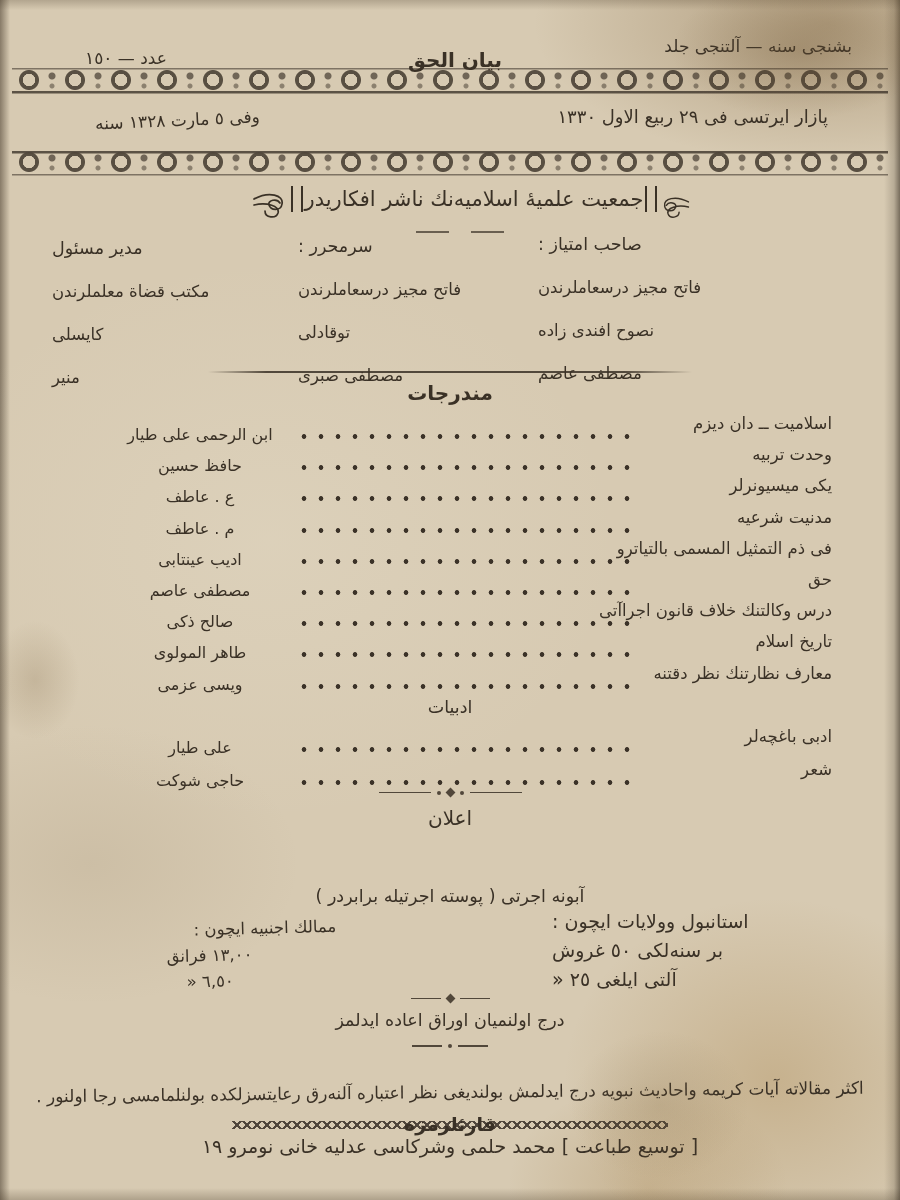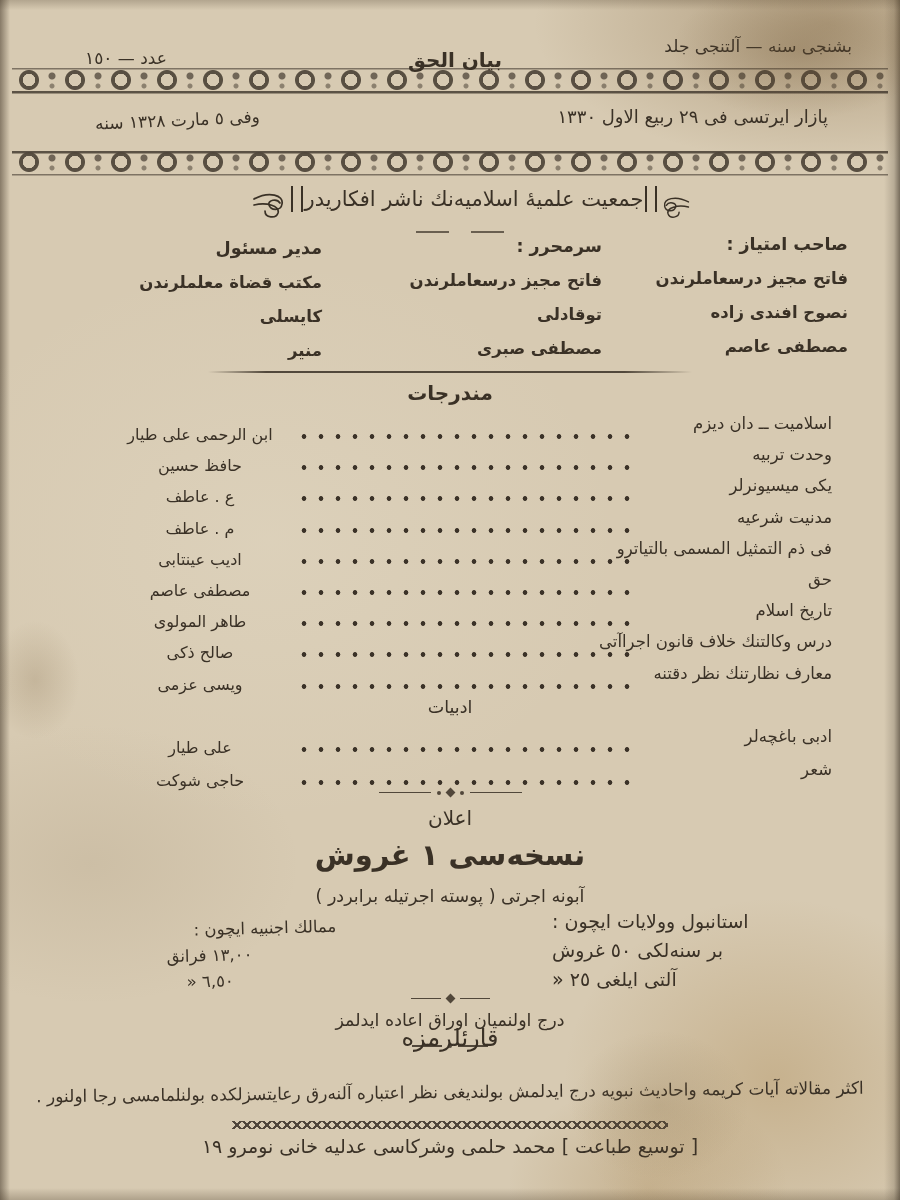--- a/index.html
+++ b/index.html
@@ -47,23 +47,23 @@
 
   .d-right { top:106px; right:72px; font-size:18px; }
   .d-left  { top:110px; left:95px;  font-size:17px; transform:rotate(-2.5deg); }
 
   .motto-row { top:184px; left:0; right:0; display:flex; justify-content:center; align-items:center; gap:0;padding-left:42px; }
   .motto-text { font-size:21px; padding:0 2px; }
   .dbar { display:inline-block; width:8px; height:26px; border-left:2.2px solid #3a3126; border-right:2.2px solid #3a3126; }
   .motto-rule { top:231px; left:416px; width:88px; height:2px;
     background:linear-gradient(90deg,#3a3126 0 38%, transparent 38% 62%, #3a3126 62% 100%); opacity:.7; }
 
-  .mast-col { text-align:right; font-size:16.5px;font-weight:bold; }
+  .mast-col { text-align:left; font-size:16.5px; }
   .mast-col .mhead { font-size:17.5px; margin-bottom:2px; }
-  .mast-col .mline { margin-top:15px; }
+  .mast-col .mline { margin-top:24px; }
   .m-owner   { top:234px; right:52px;  width:310px; }
   .m-editor  { top:236px; left:298px;  width:304px; }
   .m-manager { top:238px; left:52px;   width:270px; }
 
   .taper-rule { top:371px; left:208px; width:484px; height:2.4px;
     background:linear-gradient(90deg, rgba(58,49,38,0), rgba(58,49,38,.85) 12% 86%, rgba(58,49,38,0)); }
   .toc-head { top:381px; left:0; right:0; font-size:20px; font-weight:bold; }
 
   .toc { top:414px; left:60px; right:60px; }
   .toc-row { position:relative; height:31.2px; }
@@ -85,21 +85,21 @@
   .price-line  { top:838px; left:0; right:0; font-size:29px; font-weight:bold; }
   .subscription{ top:886px; left:0; right:0; font-size:17.5px; }
 
   .p-domestic { top:910px; right:68px; width:280px; font-size:19px; text-align:left; }
   .p-domestic .pline { margin-top:7px; padding-right:14px; }
   .p-foreign  { top:920px; left:82px; width:255px; font-size:16.5px; transform:rotate(-1.5deg); }
   .p-foreign .phead { text-align:right; }
   .p-foreign .pline { margin-top:7px; text-align:center; }
 
   .no-return { top:1010px; left:0; right:0; font-size:17.5px; }
-  .readers-head { top:1024px; left:0; right:0; font-size:24px; font-weight:normal; }
+  .readers-head { top:1113px; left:0; right:0; font-size:19px; font-weight:bold; }
   .readers-note { top:1082px; left:10px; right:10px; font-size:17px; text-align:center; white-space:nowrap; transform:rotate(-.6deg); }
 
   .zigzag { top:1121px; left:232px; width:436px; height:8px; opacity:.85;
     background-image:
       linear-gradient(135deg, transparent 42%, #3a3128 42% 58%, transparent 58%),
       linear-gradient(45deg,  transparent 42%, #3a3128 42% 58%, transparent 58%);
     background-size:10px 8px; }
   .imprint { top:1135px; left:0; right:0; font-size:19px; }
 
   .stain { pointer-events:none; }
@@ -185,28 +185,28 @@
       <span class="rtl toc-title">فى ذم التمثيل المسمى بالتياترو</span>
       <span class="toc-dots"></span>
       <span class="rtl toc-author">اديب عينتابى</span>
     </div>
     <div class="toc-row">
       <span class="rtl toc-title">حق</span>
       <span class="toc-dots"></span>
       <span class="rtl toc-author">مصطفى عاصم</span>
     </div>
     <div class="toc-row">
+      <span class="rtl toc-title">درس وكالتنك خلاف قانون اجراآتى</span>
+      <span class="toc-dots"></span>
+      <span class="rtl toc-author">صالح ذكى</span>
+    </div>
+    <div class="toc-row">
       <span class="rtl toc-title">تاريخ اسلام</span>
       <span class="toc-dots"></span>
       <span class="rtl toc-author">طاهر المولوى</span>
-    </div>
-    <div class="toc-row">
-      <span class="rtl toc-title">درس وكالتنك خلاف قانون اجراآتى</span>
-      <span class="toc-dots"></span>
-      <span class="rtl toc-author">صالح ذكى</span>
     </div>
     <div class="toc-row">
       <span class="rtl toc-title">معارف نظارتنك نظر دقتنه</span>
       <span class="toc-dots"></span>
       <span class="rtl toc-author">ويسى عزمى</span>
     </div>
     <div class="rtl toc-section">ادبيات</div>
     <div class="toc-row lit">
       <span class="rtl toc-title">ادبى باغچه‌لر</span>
       <span class="toc-dots"></span>
@@ -220,21 +220,20 @@
   </div>
 
   <div class="abs orn-divider" style="top:789px;">
     <span class="seg"></span>
       <span class="dot"></span>
       <span class="dmd"></span>
       <span class="dot"></span>
       <span class="seg"></span>
   </div>
   <div class="abs rtl center ilan-head">اعلان</div>
-  <div class="abs rtl center price-line">نسخه‌سى ١ غروش</div>
   <div class="abs rtl center subscription">آبونه اجرتى ( پوسته اجرتيله برابردر )</div>
 
   <div class="abs rtl p-domestic">
     <div class="phead">استانبول وولايات ايچون :</div>
     <div class="pline">بر سنه‌لكى ٥٠ غروش</div>
     <div class="pline">آلتى ايلغى ٢٥  «</div>
   </div>
   <div class="abs rtl p-foreign">
     <div class="phead">ممالك اجنبيه ايچون :</div>
     <div class="pline">١٣,٠٠ فرانق</div>

